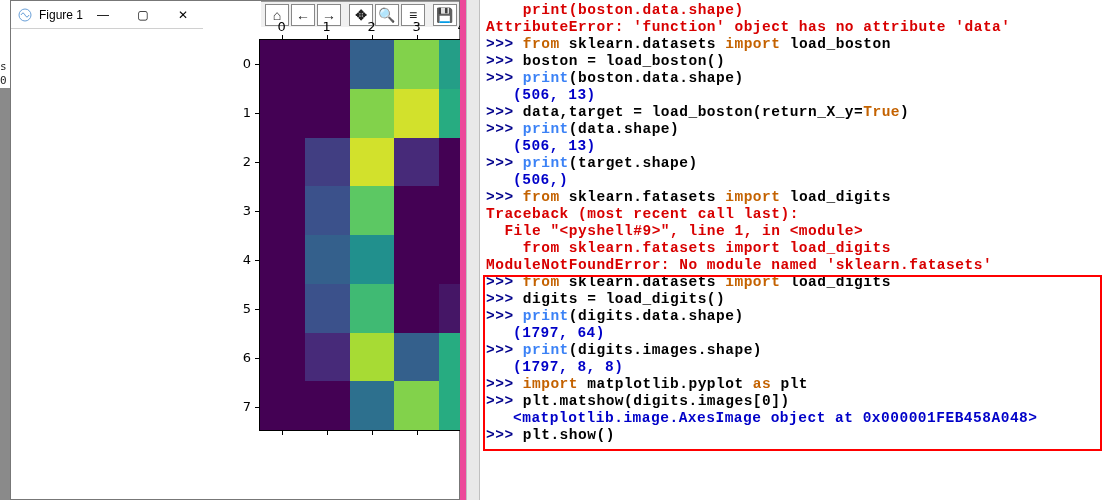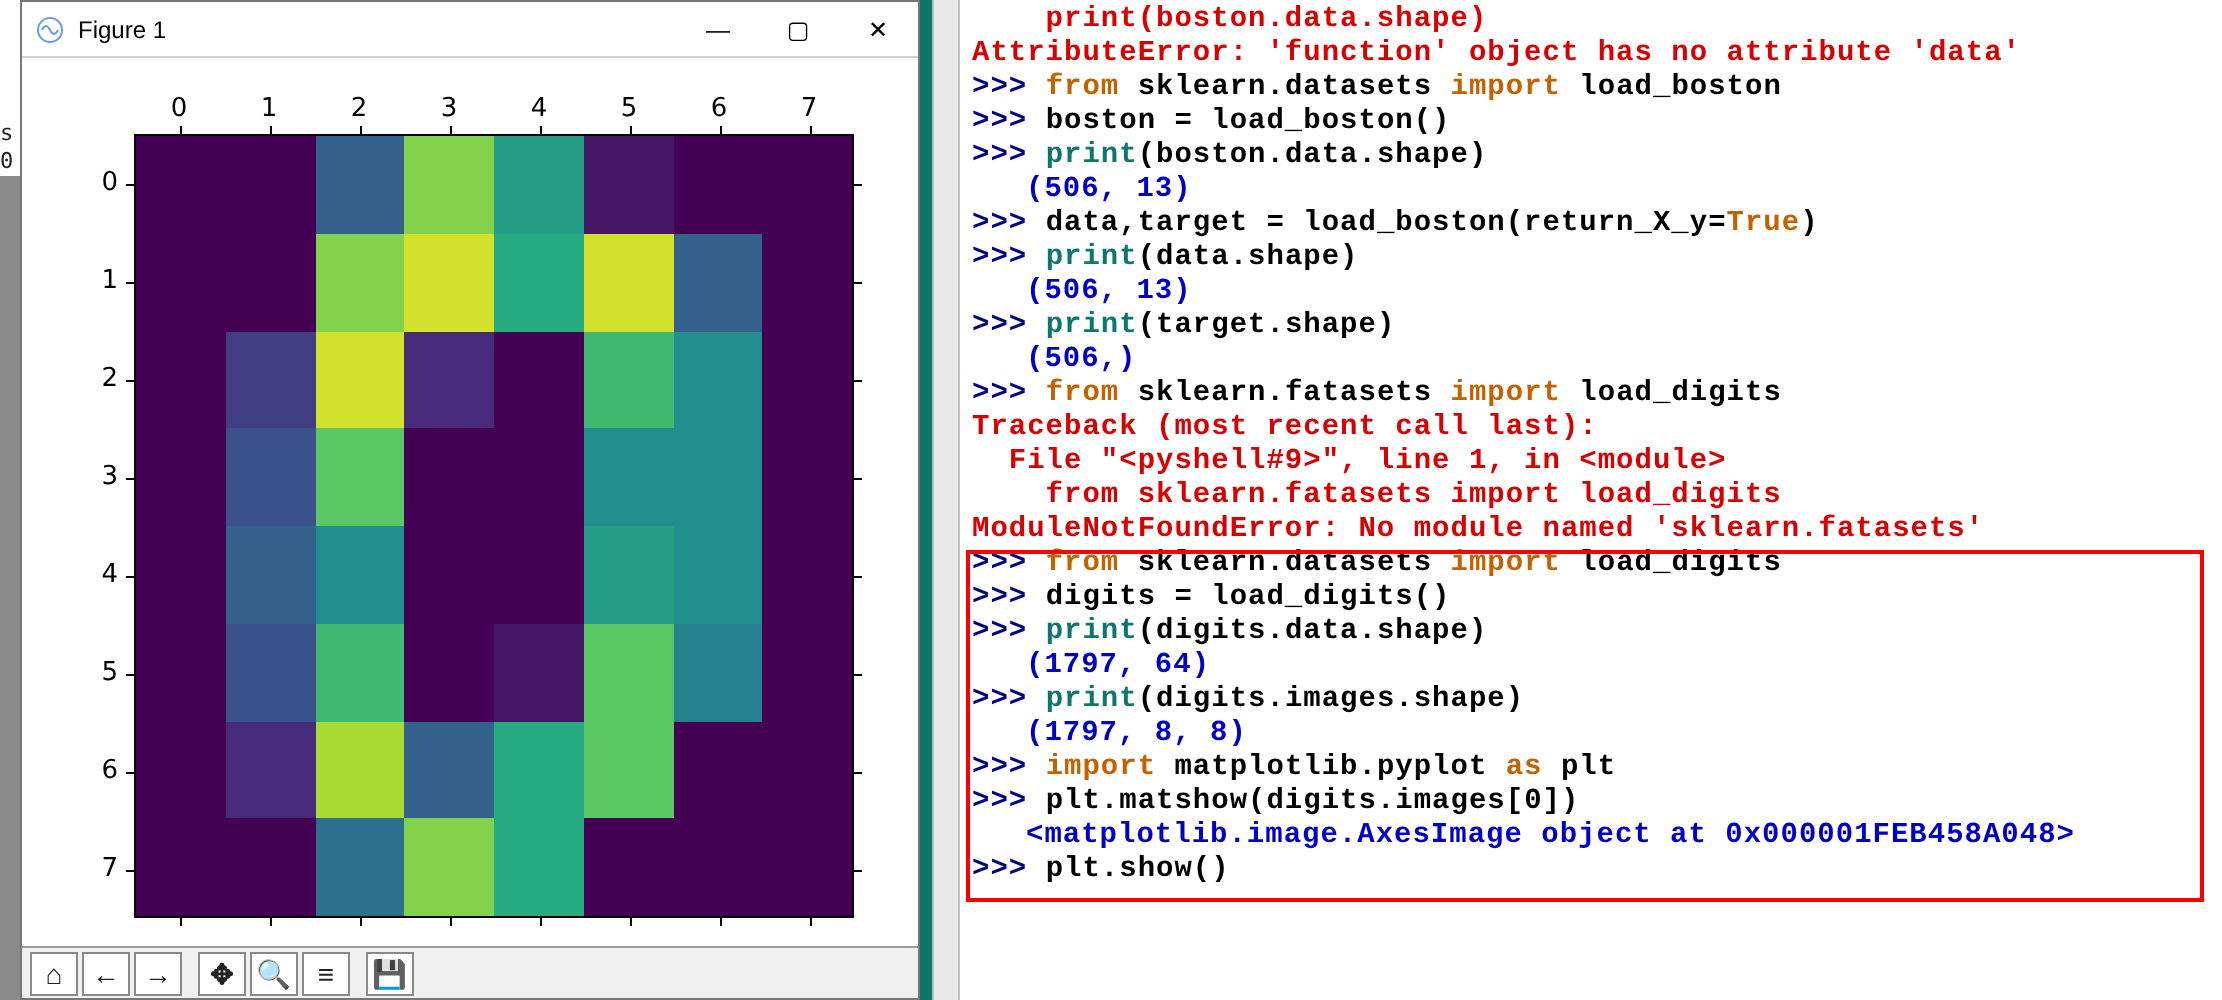--- a/index.html
+++ b/index.html
@@ -39,21 +39,21 @@
     color: #222;
     line-height: 14px;
     padding-top: 60px;
   }
   .fig-window {
     margin-left: 10px;
     flex: 1;
     background: #ffffff;
     border: 1px solid #777;
     display: flex;
-    flex-direction: column;
+    flex-direction: row;
   }
   .titlebar {
     height: 28px;
     display: flex;
     align-items: center;
     border-bottom: 1px solid #d0d0d0;
     background: #ffffff;
     padding-left: 6px;
   }
   .titlebar .icon {
@@ -165,21 +165,21 @@
     justify-content: center;
     font-size: 14px;
     font-weight: bold;
     color: #222;
   }
 
   
   .right-col {
     flex: 1;
     background: #ffffff;
-    border-left: 6px solid #0f766e;
+    border-left: 6px solid #ec4899;
     position: relative;
     overflow: hidden;
   }
   .scrollbar {
     width: 14px;
     background: #e9e9e9;
     position: absolute;
     left: 0; top: 0; bottom: 0;
     border-left:1px solid #c0c0c0;
     border-right:1px solid #c0c0c0;
@@ -189,21 +189,21 @@
     font-size: 14.5px;
     line-height: 17px;
     padding: 2px 4px 2px 20px;
     white-space: pre;
     letter-spacing: 0.5px;
     font-weight: bold;
   }
   .red { color: #d80000; }
   .blue { color: #0000c8; margin-left: 27px; }
   .orange { color: #c46200; }
-  .purple { color: #0f766e; }
+  .purple { color: #3b82f6; }
   .navy { color: #00008b; }
   .black { color: #000000; }
   .highlight-box {
     position: absolute;
     border: 2px solid #ff0000;
     pointer-events: none;
   }
 </style>
 </head>
 <body>

